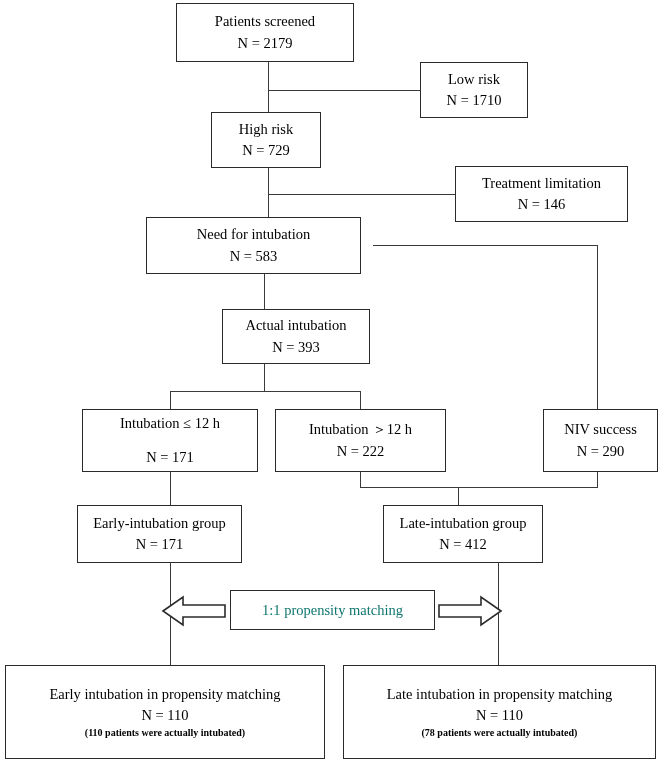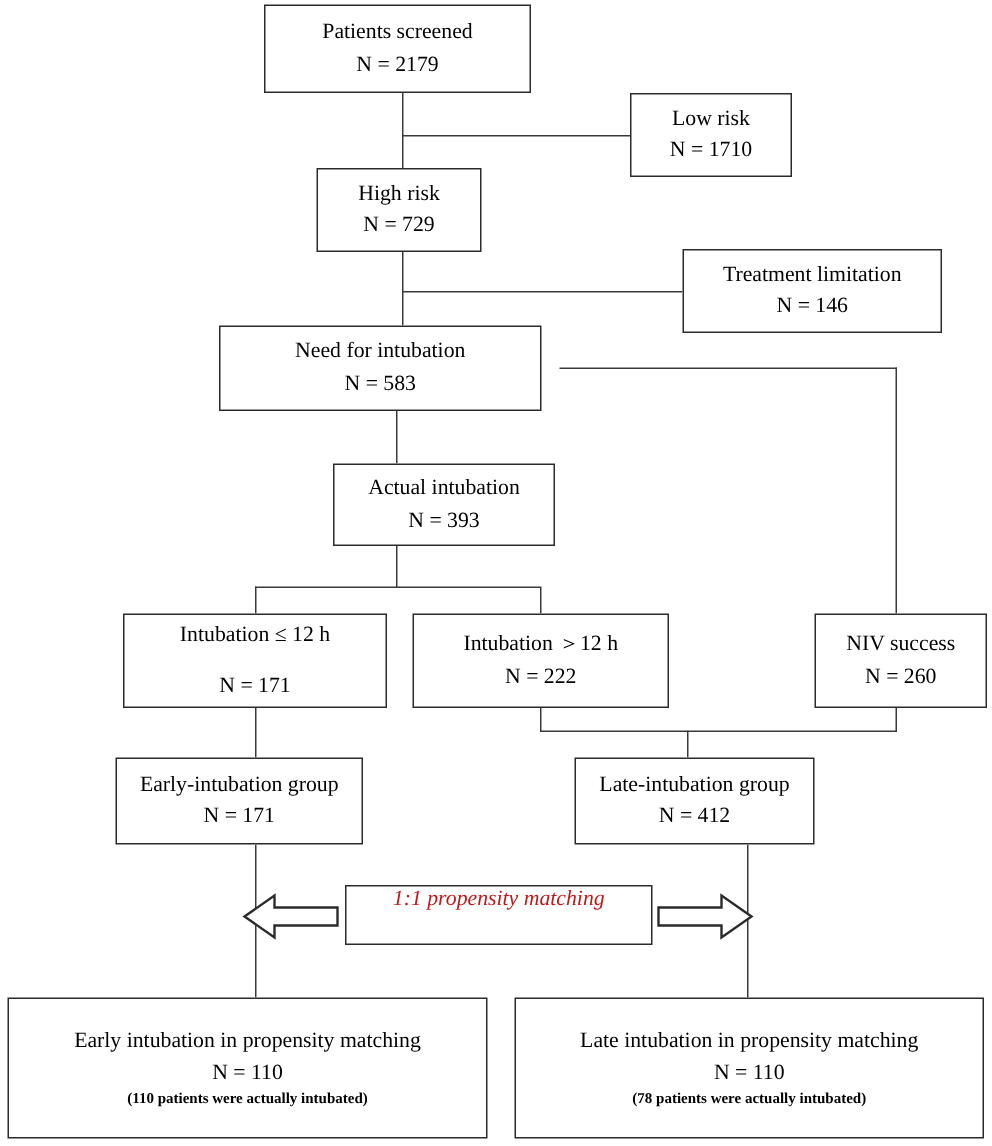--- a/index.html
+++ b/index.html
@@ -32,25 +32,25 @@
     z-index: 3;
   }
   .node .ln { white-space: nowrap; display: block; }
   .node .ln.small { font-size: 10px; font-weight: bold; }
   .pm-label {
     position: absolute;
     box-sizing: border-box;
     border: 1.4px solid #2b2b2b;
     background: #ffffff;
     display: flex;
+    align-items: center;
     justify-content: center;
     font-size: 14.5px;
-    color: #b91c1c;
+    color: #0f766e;
     z-index: 3;
-    font-style: italic;
   }
   
   .h-line {
     position: absolute;
     height: 0;
     border-top: 1.4px solid #3a3a3a;
     z-index: 1;
   }
   .v-line {
     position: absolute;
@@ -137,21 +137,21 @@
     <span class="ln">N = 171</span>
   </div>
 
   <div class="node" style="left:275px; top:409px; width:171px; height:63px;">
     <span class="ln">Intubation ＞12 h</span>
     <span class="ln">N = 222</span>
   </div>
 
   <div class="node" style="left:543px; top:409px; width:115px; height:63px;">
     <span class="ln">NIV success</span>
-    <span class="ln">N = 260</span>
+    <span class="ln">N = 290</span>
   </div>
 
   <div class="node" style="left:77px; top:505px; width:165px; height:58px;">
     <span class="ln">Early-intubation group</span>
     <span class="ln">N = 171</span>
   </div>
 
   <div class="node" style="left:383px; top:505px; width:160px; height:58px;">
     <span class="ln">Late-intubation group</span>
     <span class="ln">N = 412</span>

